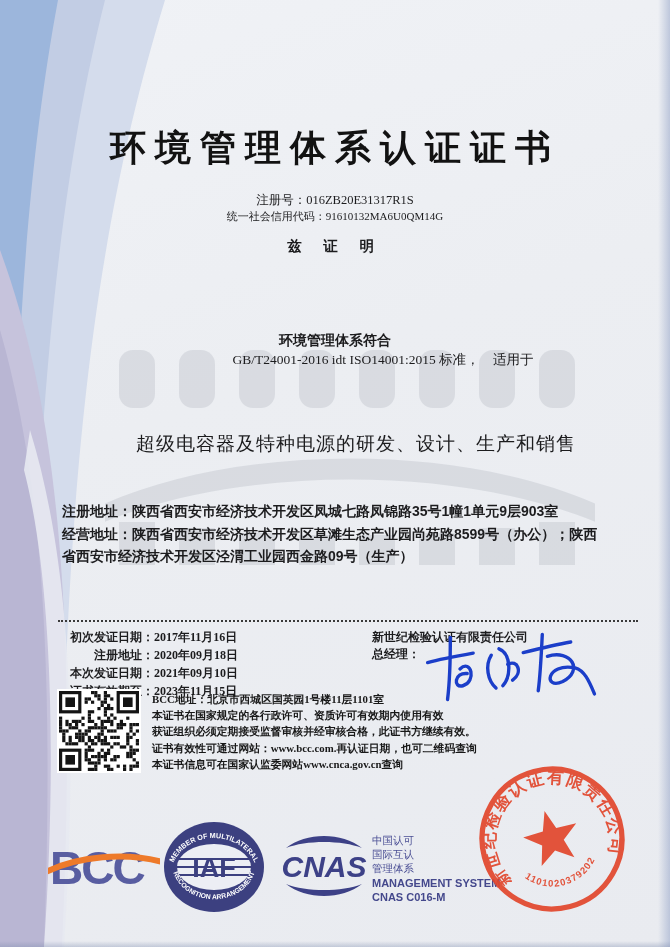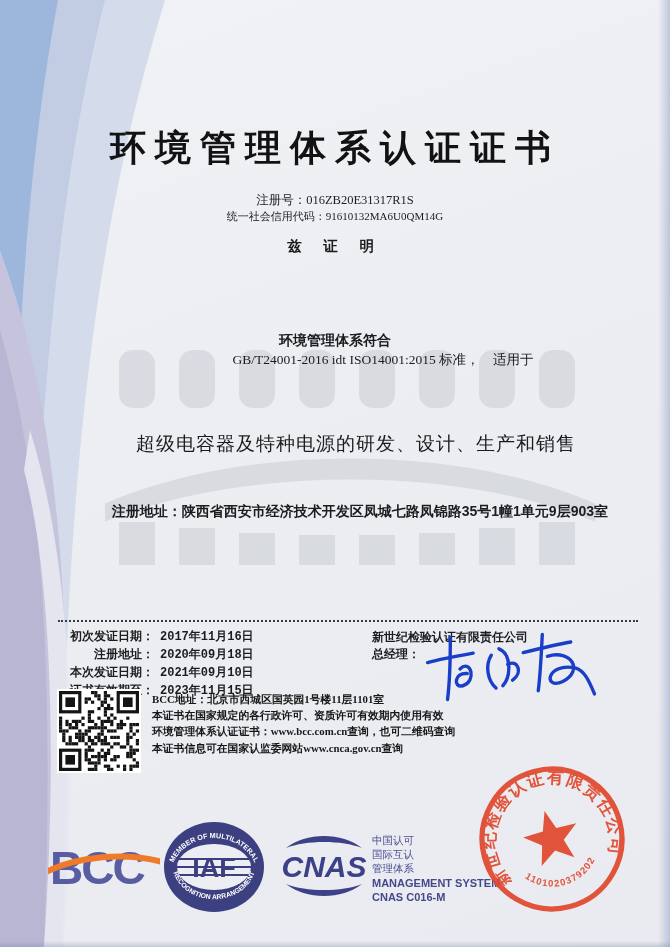--- a/index.html
+++ b/index.html
@@ -23,30 +23,30 @@
 
   .title{top:124px; font-size:36px; letter-spacing:9px; font-weight:700; color:#121212;}
   .regline{top:192px; font-size:12.5px; font-weight:400;}
   .creditline{top:209px; font-size:11px; font-weight:400;}
   .hereby{top:237px; font-size:14.5px; letter-spacing:9px; font-weight:700;}
   .company{top:273px; font-size:22px; letter-spacing:3px; font-weight:600;}
   .conform{top:332px; font-size:14px; font-weight:700;}
   .standard{top:351px; font-size:13.5px;padding-left:48px;}
   .scope{top:431px; font-size:19px; font-weight:400; letter-spacing:1px;margin-left:21px;}
 
-  .addresses{top:500px; left:62px; width:546px; text-align:right;
+  .addresses{top:500px; left:62px; width:546px; text-align:left;
     font-family:"Liberation Sans", sans-serif; font-weight:700; font-size:14px; line-height:1.62;}
   .addresses .lbl{font-weight:700;}
 
   .dotline{top:620px; left:58px; width:580px; border-top:2px dotted #3a3a3a; height:0;}
 
-  .dates{top:629px; left:62px; font-family:Liberation Mono, monospace; font-size:12px; font-weight:700;}
+  .dates{top:629px; left:62px; font-family:Liberation Serif, serif; font-size:12px; font-weight:700;}
   .dates .row{display:flex; line-height:16.5px; margin-bottom:1.5px;}
   .dates .dl{width:92px; text-align:right;}
-  .dates .dv{margin-left:6px;}
+  .dates .dv{}
 
   .issuer{top:629px; left:372px; font-family:"Liberation Sans", sans-serif; font-size:12px; font-weight:700; line-height:17px;}
 
   .sig{top:624px; left:420px; width:190px; height:88px; transform:rotate(-3deg);}
 
   .qr{top:689px; left:57px; width:84px; height:84px; background:#fff; padding:2px; box-sizing:border-box;}
   .fineprint{top:691px; left:152px; width:350px; font-size:10.8px; line-height:1.5; font-weight:600; color:#181818;}
 
   .logo-bcc{top:838px; left:48px; width:112px; height:58px;}
   .logo-iaf{top:820px; left:162px; width:104px; height:94px;}
@@ -99,20 +99,21 @@
   <div class="abs ctr creditline">
     <span>统一社会信用代码：</span><span>91610132MA6U0QM14G</span>
   </div>
   <div class="abs ctr hereby">兹 证 明</div>
   <div class="abs ctr conform">环境管理体系符合</div>
   <div class="abs ctr standard">GB/T24001-2016 idt ISO14001:2015 标准，　适用于</div>
   <div class="abs ctr scope">超级电容器及特种电源的研发、设计、生产和销售</div>
 
   <div class="abs addresses">
     <div><span class="lbl">注册地址：</span><span>陕西省西安市经济技术开发区凤城七路凤锦路35号1幢1单元9层903室</span></div>
+    <div><span class="lbl">经营地址：</span><span>陕西省西安市经济技术开发区草滩生态产业园尚苑路8599号（办公）；陕西省西安市经济技术开发区泾渭工业园西金路09号（生产）</span></div>
   </div>
 
   <div class="abs dotline"></div>
 
   <div class="abs dates">
     <div class="row">
         <span class="dl">初次发证日期：</span>
         <span class="dv">2017年11月16日</span>
       </div>
     <div class="row">
@@ -348,21 +349,22 @@
       <rect x="72" y="0" width="28" height="28" fill="#141414"></rect>
       <rect x="76" y="4" width="20" height="20" fill="#fff"></rect>
       <rect x="80" y="8" width="12" height="12" fill="#141414"></rect>
       <rect x="0" y="72" width="28" height="28" fill="#141414"></rect>
       <rect x="4" y="76" width="20" height="20" fill="#fff"></rect>
       <rect x="8" y="80" width="12" height="12" fill="#141414"></rect>
     </svg>
   <div class="abs fineprint">
     <div>BCC地址：北京市西城区国英园1号楼11层1101室</div>
     <div>本证书在国家规定的各行政许可、资质许可有效期内使用有效</div>
-    <div>环境管理体系认证证书：www.bcc.com.cn查询，也可二维码查询</div>
+    <div>获证组织必须定期接受监督审核并经审核合格，此证书方继续有效。</div>
+    <div>证书有效性可通过网站：www.bcc.com.再认证日期，也可二维码查询</div>
     <div>本证书信息可在国家认监委网站www.cnca.gov.cn查询</div>
   </div>
 
   <svg class="abs logo-bcc" viewBox="0 0 112 58">
     <text x="2" y="46" font-family="Liberation Sans, sans-serif" font-size="46" font-weight="900" fill="#585da1" letter-spacing="-2">BCC</text>
     <path d="M -2,34 C 30,18 78,14 114,24" fill="none" stroke="#ee7a2a" stroke-width="6" stroke-linecap="round"></path>
   </svg>
 
   <svg class="abs logo-iaf" viewBox="0 0 104 94">
     <ellipse cx="52" cy="47" rx="50" ry="45" fill="#3c4080"></ellipse>

